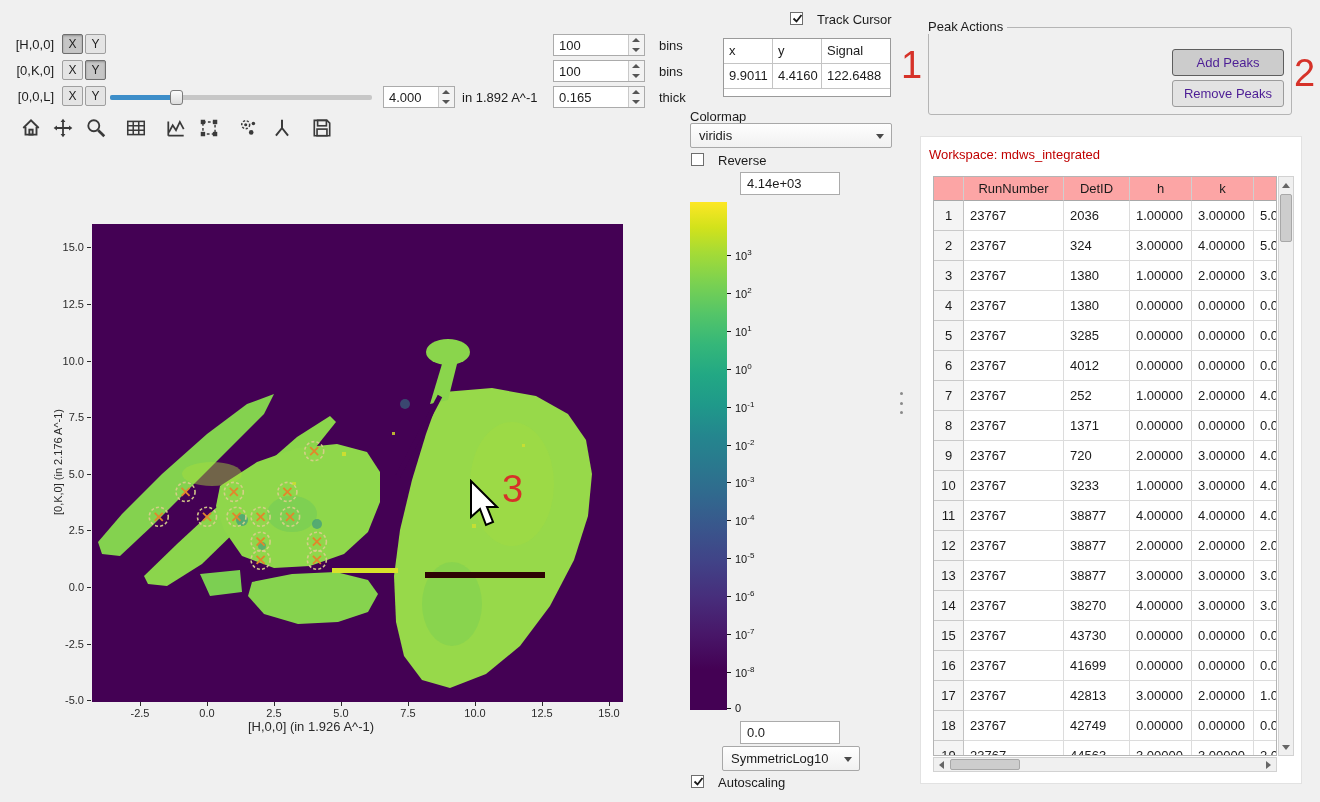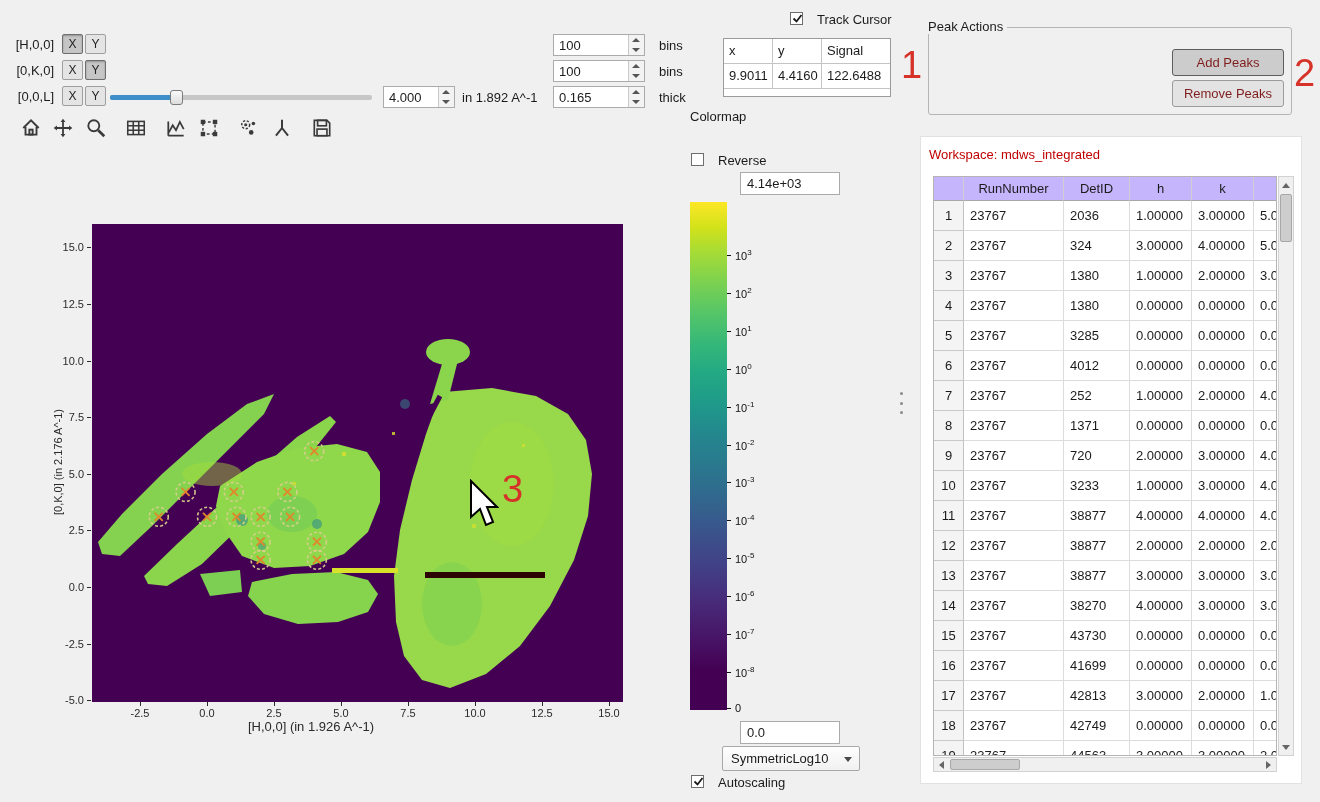--- a/index.html
+++ b/index.html
@@ -35,21 +35,21 @@
   .combo-arrow { position: absolute; right: 7px; top: 50%; margin-top: -2px;
       border-left: 4.5px solid transparent; border-right: 4.5px solid transparent; border-top: 5px solid #4a4a4a; }
 
   .checkrow { position: absolute; display: flex; align-items: flex-start; gap: 14px; }
   .checkbox { width: 13px; height: 13px; border: 1px solid #6e6e6e; background: #fff;
               display: inline-block; position: relative; flex-shrink: 0; }
   .checkbox svg { display: none; position: absolute; left: 0; top: -1px; }
   .checkbox.checked svg { display: block; }
 
   .qbtn { position: absolute; background: #e3e3e3; border: 1px solid #9c9c9c; border-radius: 3px;
-          font-size: 13px; font-family: inherit; color: #7f1d1d; text-align: center; }
+          font-size: 13px; font-family: inherit; color: #4c1d95; text-align: center; }
   .qbtn.active { background: #cccccc; border-color: #5e5e5e; }
 
   .toolbtn { position: absolute; width: 26px; height: 26px; top: 116px; background: transparent; border: none; }
   .toolbtn svg { stroke: #3a3a3a; }
 
   
   .slider { position: absolute; left: 110px; top: 87px; width: 262px; height: 20px; }
   .slider-groove { position: absolute; left: 0; right: 0; top: 8px; height: 5px; background: #c7c7c7; border-radius: 2px; }
   .slider-fill { position: absolute; left: 0; width: 66px; top: 8px; height: 5px; background: #3d8ec9; border-radius: 2px; }
   .slider-handle { position: absolute; left: 60px; top: 3px; width: 13px; height: 15px;
@@ -89,21 +89,21 @@
   .groupbox-title { position: absolute; left: 928px; top: 19px; background: #f0f0f0; padding: 0 4px 0 0; }
 
   
   .annot { position: absolute; color: #d63229; font-size: 38px; font-weight: 400; }
 
   
   .wpanel { position: absolute; left: 920px; top: 136px; width: 382px; height: 648px; background: #fff; border: 1px solid #e2e2e2; }
   .wtitle { position: absolute; left: 929px; top: 147px; color: #c00000; }
   .wtable { position: absolute; left: 933px; top: 176px; width: 344px; height: 580px;
             border: 1px solid #b4b4b4; overflow: hidden; background: #fff; }
-  .wheader { display: flex; height: 24px; background: #c4b5fd; }
+  .wheader { display: flex; height: 24px; background: #fca5a5; }
   .hcell { border-right: 1px solid #cfcfcf; border-bottom: 1px solid #a8a8a8; text-align: center;
            line-height: 23px; flex-shrink: 0; overflow: hidden; white-space: nowrap; }
   .wrow { display: flex; height: 30px; background: #fff; }
   .wcell { border-right: 1px solid #dcdcdc; border-bottom: 1px solid #dcdcdc; line-height: 29px;
            padding-left: 6px; flex-shrink: 0; overflow: hidden; white-space: nowrap; }
   .wrow > :nth-child(1) { width: 30px; padding-left: 0; text-align: center; background: #f4f4f4;
            border-right: 1px solid #c2c2c2; border-bottom: 1px solid #c9c9c9; }
   .wheader > :nth-child(1) { width: 30px; }
   .wrow > :nth-child(2), .wheader > :nth-child(2) { width: 100px; }
   .wrow > :nth-child(3), .wheader > :nth-child(3) { width: 66px; }
@@ -279,20 +279,24 @@
       </div>
     <div class="crow">
         <div class="ccell">9.9011</div>
         <div class="ccell">4.4160</div>
         <div class="ccell">122.6488</div>
       </div>
     <div class="cstub"></div>
   </div>
 
   <span class="lbl" style="left:690px;top:109px">Colormap</span>
+  <div class="combo" style="left:690px;top:123px;width:202px;height:25px">
+    <span>viridis</span>
+    <span class="combo-arrow"></span>
+  </div>
   <div class="checkrow" style="left:691px;top:153px">
     <span class="checkbox">
       
     </span>
     <span>Reverse</span>
   </div>
   <div class="lineedit" style="left:740px;top:172px;width:100px;height:23px">
     <span>4.14e+03</span>
   </div>
 

